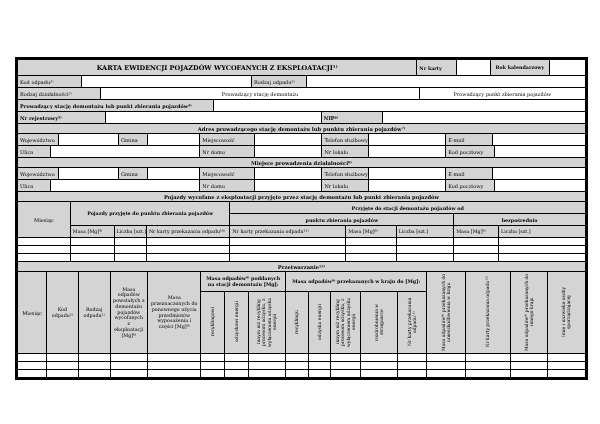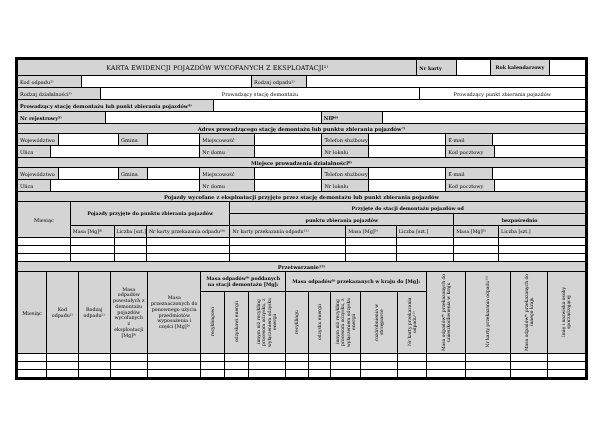--- a/index.html
+++ b/index.html
@@ -5,21 +5,21 @@
   *{box-sizing:border-box;margin:0;padding:0}
   html,body{width:600px;height:424px;background:#fff;font-family:"DejaVu Serif",serif;color:#000;overflow:hidden}
   .form{position:absolute;left:15px;top:57px;width:573px;border:2px solid #000;background:#fff}
   table{width:100%;border-collapse:collapse;table-layout:fixed}
   table+table{margin-top:-1px}
   td{border:1px solid #000;font-size:5px;padding:0 2px;vertical-align:middle;overflow:hidden;white-space:nowrap;height:12px}
   .g{background:#d4d4d4}
   .b{font-weight:bold}
   .c{text-align:center}
   .w{white-space:normal;text-align:center;line-height:1.2}
-  .title{font-size:6.5px;font-weight:normal;text-align:center;height:16px}
+  .title{font-size:6.5px;font-weight:bold;text-align:center;height:16px}
   .sec{font-size:5.2px;font-weight:bold;text-align:center;background:#d4d4d4;height:10px}
   .hsm{font-size:4.8px}
   .vtd{text-align:center;vertical-align:middle;padding:1px 0}
   .vt{display:inline-block;writing-mode:vertical-rl;transform:rotate(180deg);font-size:4.5px;line-height:1.2;white-space:normal;max-height:56px}
   .vt.tall{max-height:78px}
   .dcell{height:8px;background:#fff}
 </style>
 </head>
 <body>
 

